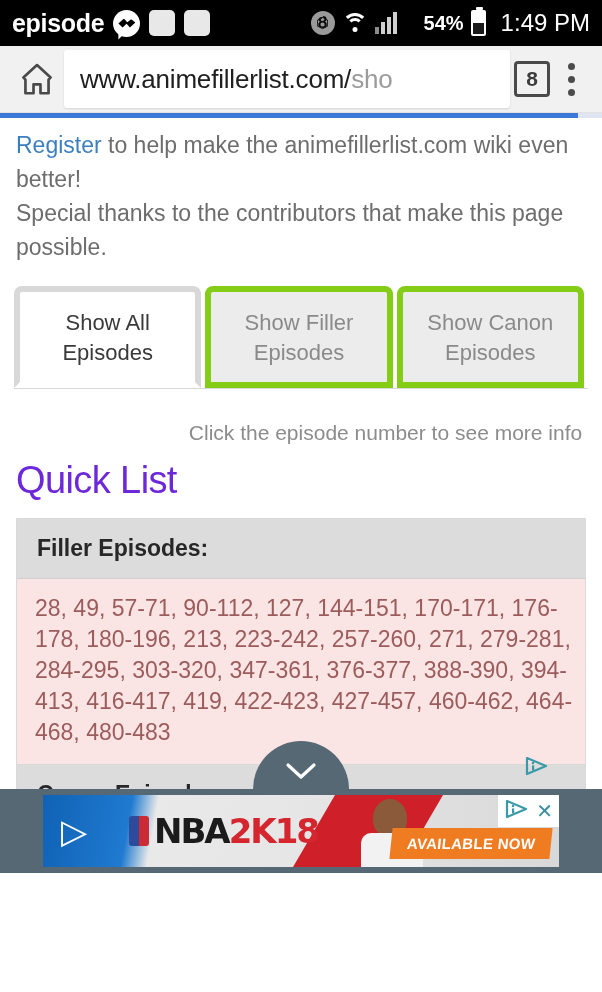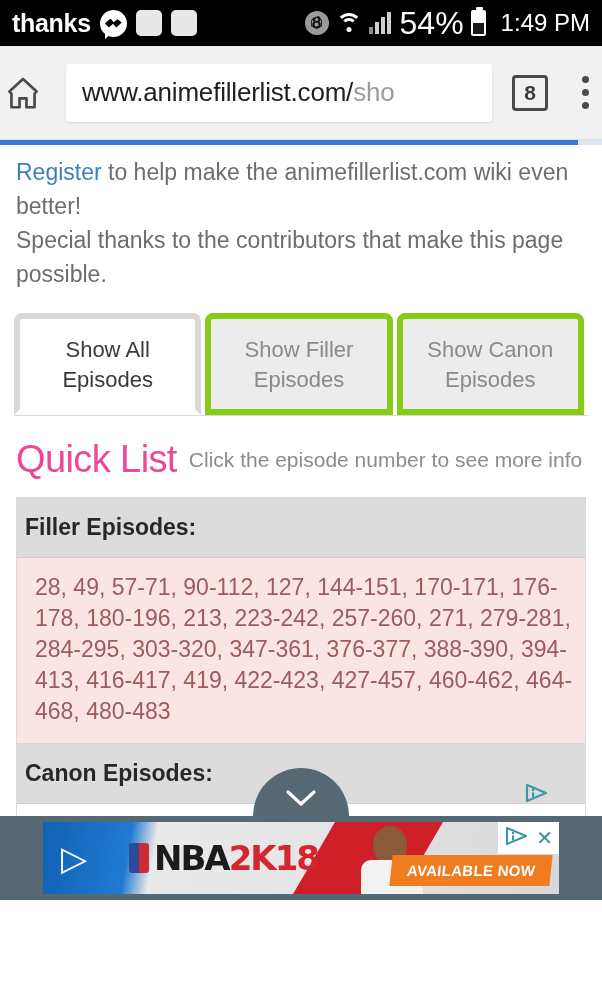--- a/index.html
+++ b/index.html
@@ -56,35 +56,35 @@
   }
   .wifi-icon i:nth-child(1) { width: 26px; height: 26px; top: 0; }
   .wifi-icon i:nth-child(2) { width: 16px; height: 16px; top: 5px; }
   .wifi-dot {
     position: absolute; left: 50%; transform: translateX(-50%);
     bottom: 1px; width: 5px; height: 5px; background: #fff; border-radius: 50%;
   }
   .signal { display: flex; align-items: flex-end; gap: 2px; height: 22px; }
   .signal b { width: 4px; background: #8d8d8d; display: block; }
   .signal b.on { background: #cfcfcf; }
-  .batt-pct { font-size: 32px; font-weight: 400; margin-left: 2px; }
+  .batt-pct { font-size: 20px; font-weight: 700; margin-left: 20px; }
   .battery {
     width: 15px; height: 26px; border: 2px solid #fff; border-radius: 2px;
     position: relative; background: linear-gradient(to top, #1a1a1a 48%, #ffffff 48%);
   }
   .battery::before {
     content: ""; position: absolute; top: -5px; left: 3px;
     width: 7px; height: 3px; background: #fff; border-radius: 1px;
   }
   .clock { font-size: 24px; font-weight: 500; margin-left: 8px; }
 
   
   .chrome {
-    height: 94px; background: #f1f1f1;
-    display: flex; align-items: center; padding: 0 0; gap: 20px;
+    height: 67px; background: #f1f1f1;
+    display: flex; align-items: center; padding: 0 14px; gap: 4px;
     border-bottom: 1px solid #e2e2e2;
   }
   .home-btn { width: 46px; height: 46px; display: flex; align-items: center; justify-content: center; }
   .omnibox {
     flex: 1; height: 58px; background: #ffffff; border-radius: 3px;
     display: flex; align-items: center; padding: 0 16px;
     box-shadow: 0 1px 2px rgba(0,0,0,0.12);
     overflow: hidden; white-space: nowrap;
   }
   .url { font-size: 26px; color: #202020; letter-spacing: -0.2px; }
@@ -119,27 +119,27 @@
   }
   .tab.active {
     background: #ffffff; color: #3a3a3a; border-color: #d8d8d8;
     border-bottom-color: #ffffff; position: relative; z-index: 2;
   }
   .tabs-rule { height: 1px; background: #d8d8d8; margin: 0 14px; }
 
   .quick-head {
     display: flex; align-items: flex-start; padding: 22px 16px 16px 16px; gap: 12px;
   }
-  .quick-title { font-size: 38px; font-weight: normal; color: #ec4899; letter-spacing: -0.6px;
-                 white-space: nowrap; }
+  .quick-title { font-size: 38px; font-weight: normal; color: #6d28d9; letter-spacing: -0.6px;
+                 white-space: nowrap; margin-top: 48px; }
   .quick-sub { font-size: 21px; line-height: 27px; color: #8c8c8c; padding-top: 8px; flex: 1; }
 
   .box { margin: 0 16px; border: 1px solid #d9d9d9; }
   .box-head {
-    background: #dcdcdc; padding: 16px 8px; font-size: 23px; font-weight: bold; color: #272727;
+    background: #dcdcdc; padding: 16px 20px; font-size: 23px; font-weight: bold; color: #272727;
     border-bottom: 1px solid #cfcfcf;
   }
   .box-body { padding: 14px 11px 16px 18px; font-size: 23px; line-height: 31px; }
   .box-body.filler { background: #fbe4e4; color: #9c5c5c; }
   .box-body.canon  { background: #ffffff; color: #2a2a2a; }
   .box.canon-box { border-top: 0; }
 
   
   .ad-zone { position: absolute; left: 0; bottom: 0; width: 602px; height: 110px; }
   .ad-handle {
@@ -185,21 +185,21 @@
   .adchoices { width: 26px; height: 22px; position: relative; display: inline-block; }
   svg { display: block; }
 </style>
 </head>
 <body>
 
 <div id="root">
 
   <div class="statusbar">
     <div class="sb-left">
-      <span class="carrier">thanks</span>
+      <span class="carrier">episode</span>
       <span class="messenger-icon"></span>
       <span class="app-sq"></span>
       <span class="app-sq"></span>
     </div>
     <div class="sb-right">
       <span class="bt-icon">
         <span class="bt-glyph">Ȣ</span>
       </span>
       <span class="wifi-icon">
         <i></i>

